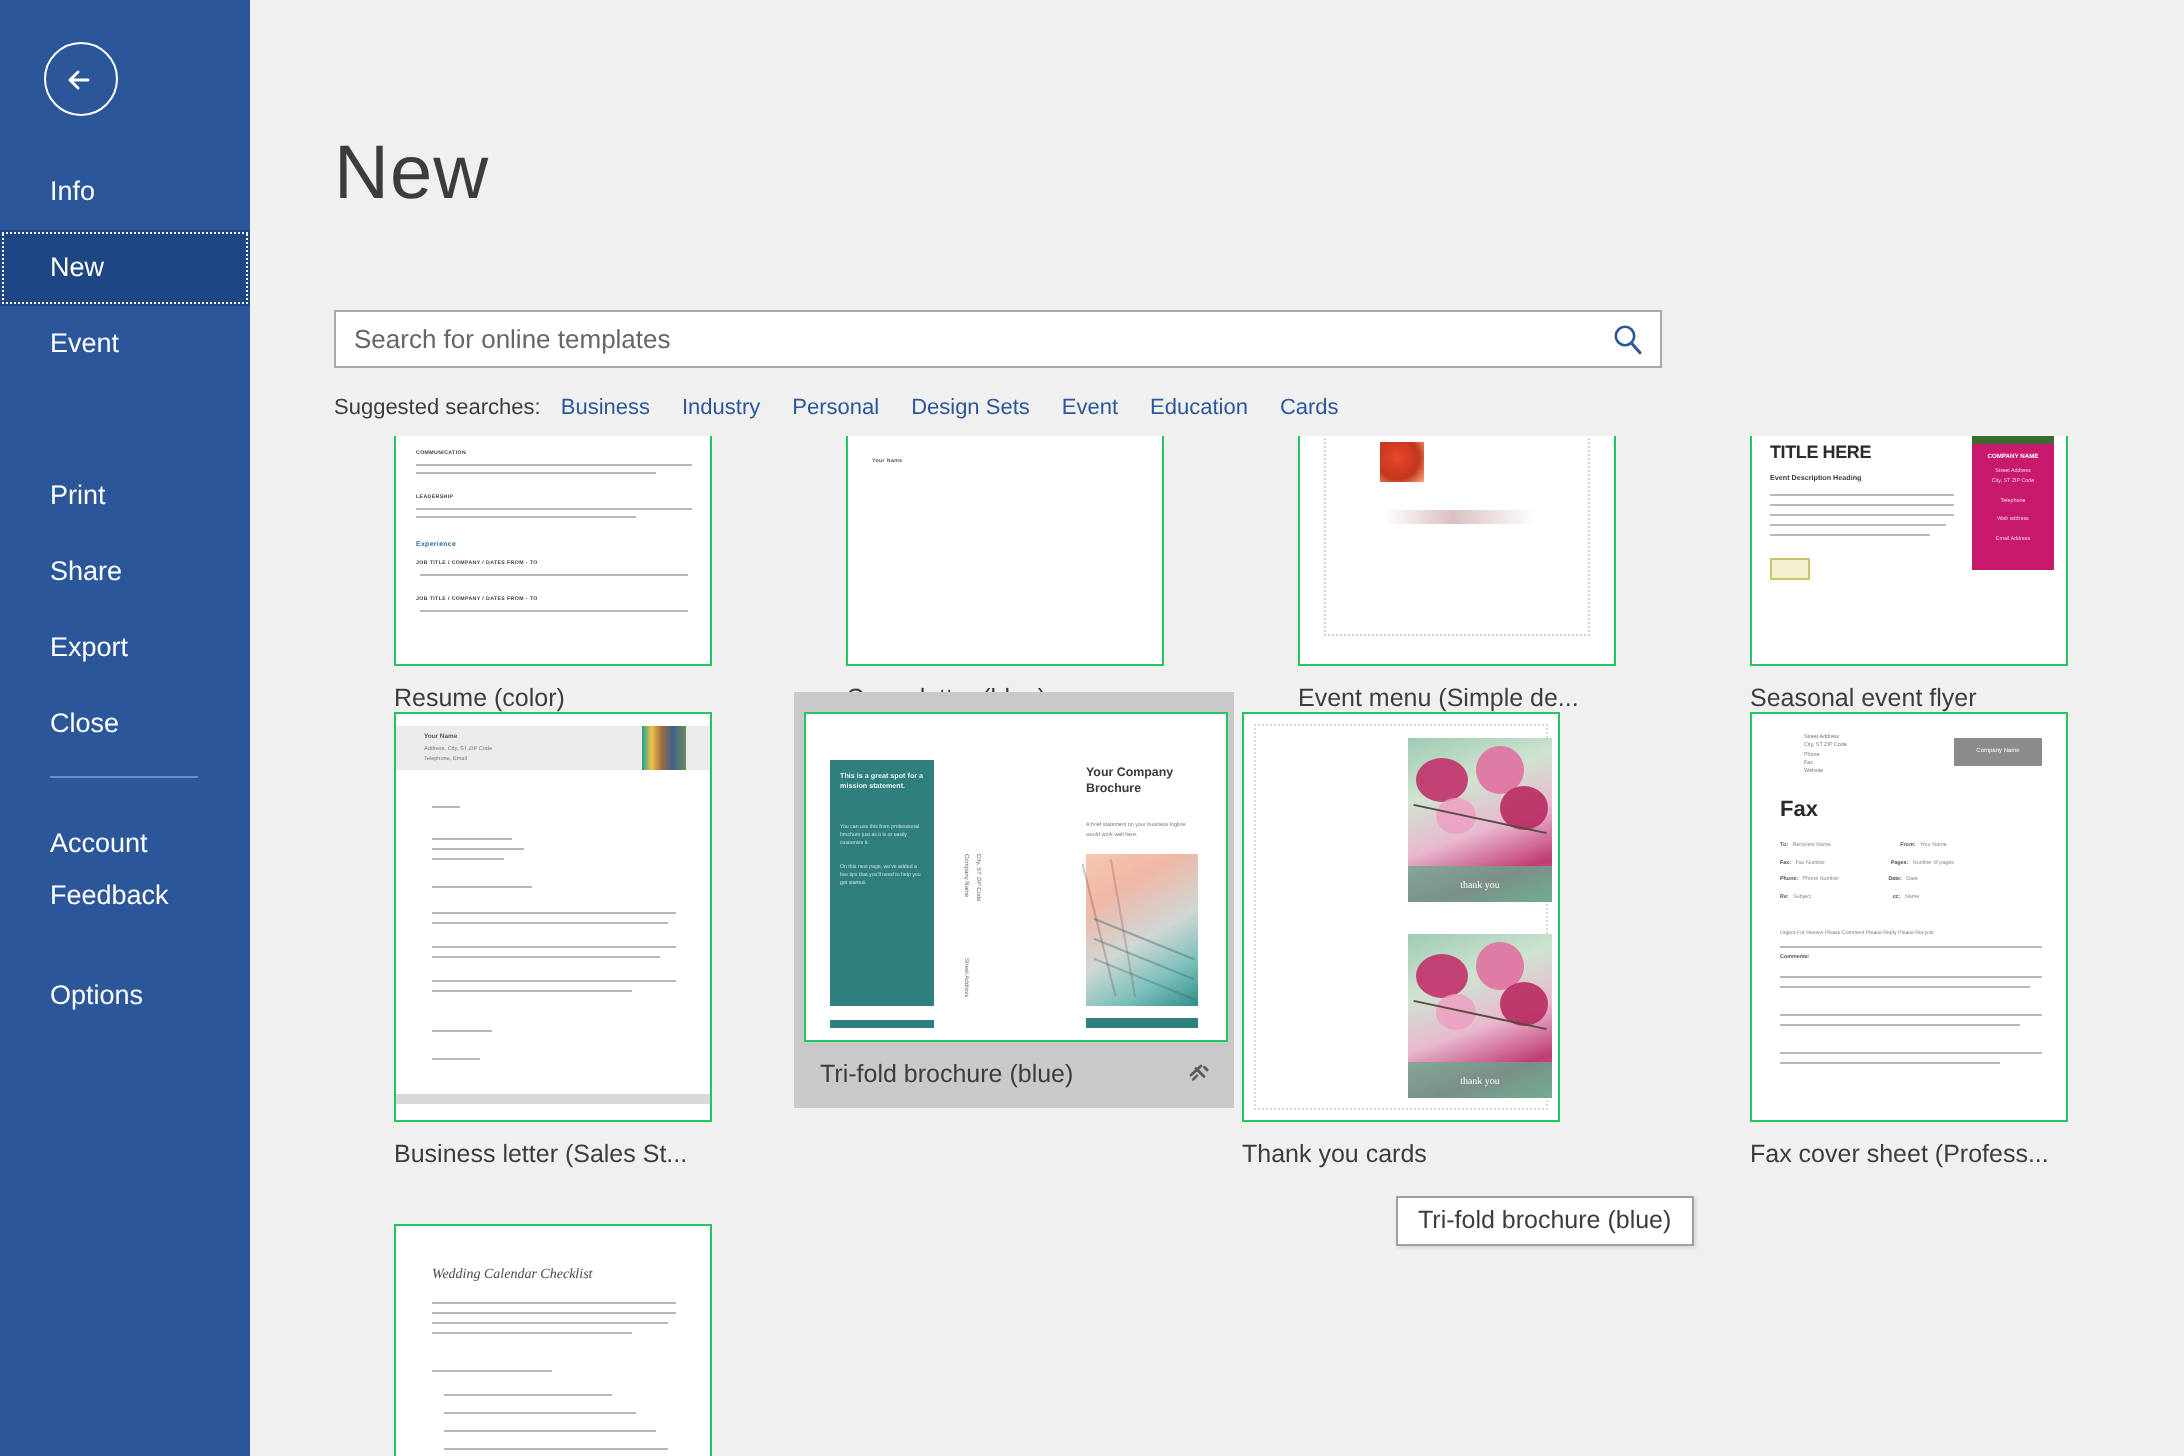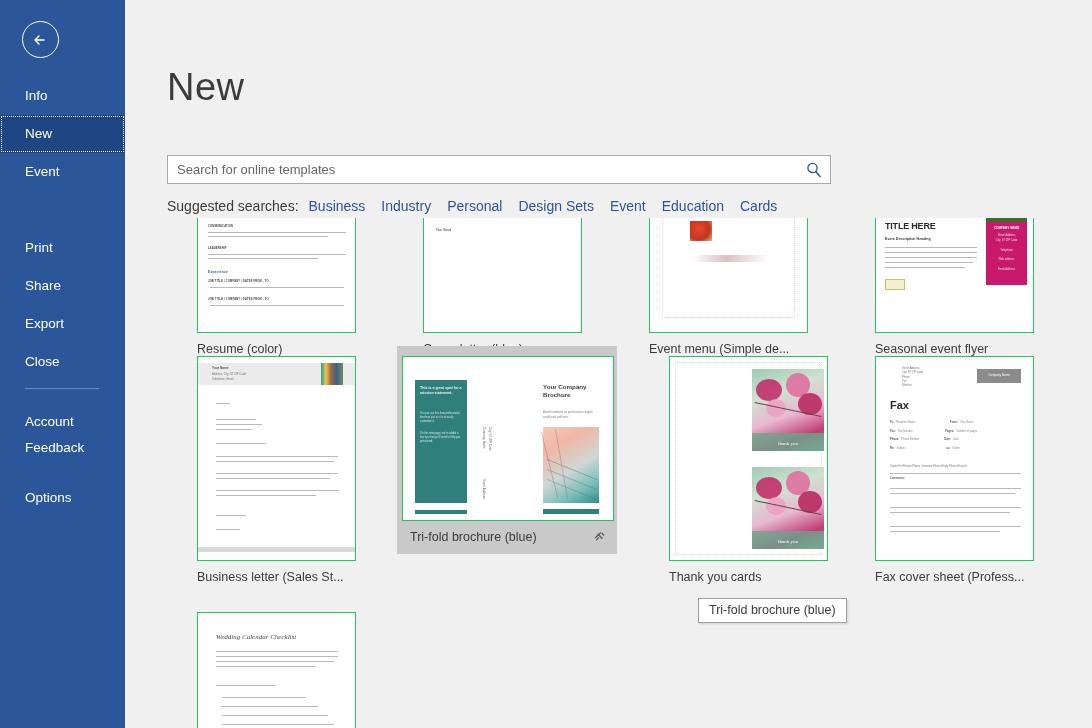--- a/index.html
+++ b/index.html
@@ -67,21 +67,21 @@
     padding-left: 9px;
     font-family: "Liberation Sans", sans-serif;
   }
   #search-input::placeholder { color: #666666; }
   #search-icon {
     position: absolute; right: 7px; top: 5px;
     width: 18px; height: 18px; cursor: pointer;
   }
   #suggested-row {
     position: absolute; left: 42px; top: 198px;
-    font-size: 14px; color: #3c3c3c;
+    font-size: 11px; color: #3c3c3c;
     white-space: nowrap;
   }
   #suggested-label { color: #3c3c3c; margin-right: 10px; }
   .suggest-link {
     color: #2b579a; margin-right: 16px; cursor: pointer;
     text-decoration: none;
   }
 
   
   #grid { position: absolute; left: 42px; top: 218px; width: 925px; height: 510px; overflow: hidden; }
@@ -291,21 +291,21 @@
           <div class="bro-bar" style="left:140px;top:152px;width:56px;height:5px"></div>
         </div>
         <div class="tile-label" style="position:relative;padding-left:8px">Tri-fold brochure (blue)
           <svg class="pin-icon" style="top:1px" width="11" height="11" viewBox="0 0 11 11">
             <path d="M1.5 6.5 L6.5 2 M4 3.2 L8 7.2 M8.2 2.6 L9.6 4" stroke="#5a5a5a" stroke-width="1.4" fill="none" stroke-linecap="round"></path>
             <path d="M2.5 8.8 L4.6 6.7" stroke="#5a5a5a" stroke-width="1.2" stroke-linecap="round"></path>
           </svg>
         </div>
       </div>
 
-      <div class="tile" style="left:502px; top:138px">
+      <div class="tile" style="left:454px; top:138px">
         <div class="thumb">
           <div style="position:absolute;left:5px;top:5px;right:5px;bottom:5px;border:1px dotted #d8d8d8"></div>
           <div style="position:absolute;left:82px;top:12px;width:72px;height:82px;
                background:linear-gradient(160deg,#9ecbb4 0%,#cfe3d0 30%,#e8b9cf 55%,#c13b74 80%,#8fbfa8 100%);">
             <div style="position:absolute;left:4px;top:10px;width:26px;height:22px;border-radius:50%;background:#c2306a;opacity:.9"></div>
             <div style="position:absolute;left:34px;top:4px;width:24px;height:24px;border-radius:50%;background:#e06a9e;opacity:.85"></div>
             <div style="position:absolute;left:46px;top:24px;width:24px;height:22px;border-radius:50%;background:#b82a61;opacity:.9"></div>
             <div style="position:absolute;left:14px;top:30px;width:20px;height:18px;border-radius:50%;background:#ee9cc0;opacity:.8"></div>
             <div style="position:absolute;left:2px;top:40px;width:68px;height:1.4px;background:#5a4a40;transform:rotate(12deg)"></div>
             <div style="position:absolute;left:0;bottom:0;width:72px;height:18px;background:rgba(104,168,140,.78)"></div>

